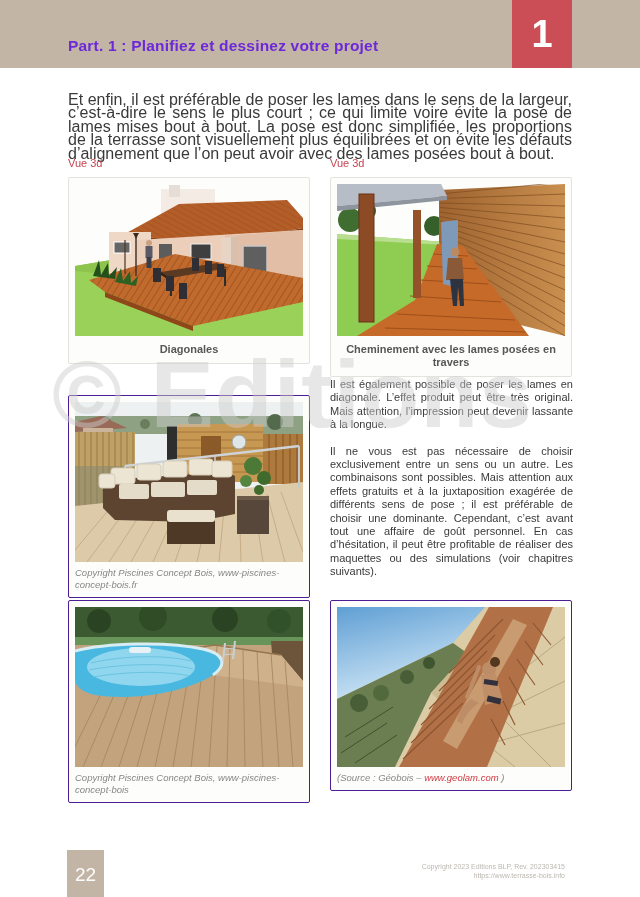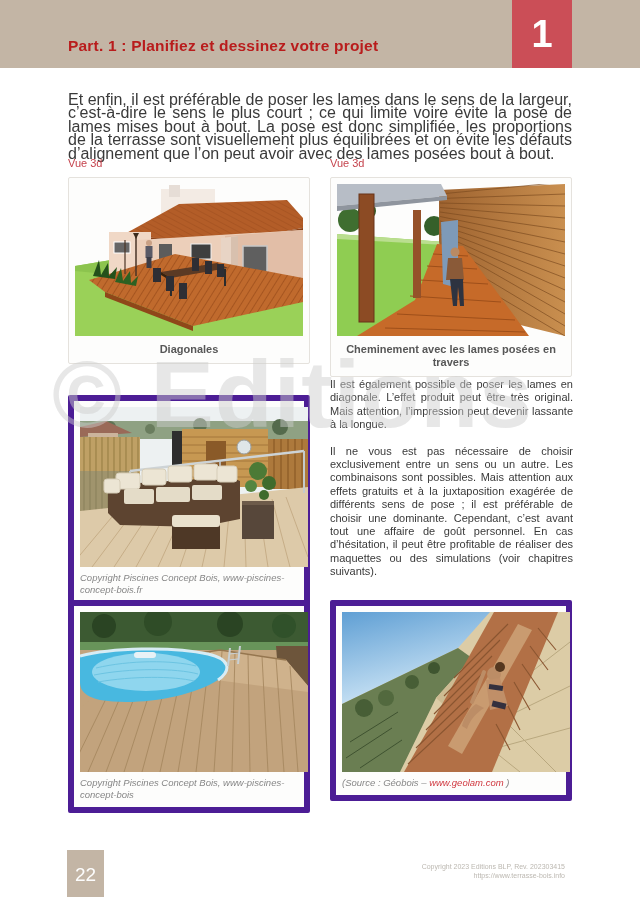--- a/index.html
+++ b/index.html
@@ -2,40 +2,40 @@
 <html lang="fr"><head>
 <meta charset="utf-8">
 <style>
   * { margin:0; padding:0; box-sizing:border-box; }
   html,body { background:#ffffff; }
   body { font-family:"Liberation Sans","DejaVu Sans",sans-serif; }
   .page { position:relative; width:640px; height:897px; background:#ffffff; overflow:hidden; }
 
   
   .header-bar { position:absolute; top:0; left:0; width:640px; height:68px; background:#c3b5a5; }
-  .page-title { position:absolute; left:68px; top:37px; color:#b91c1c; font-size:15.5px; font-weight:bold; letter-spacing:.2px; }
+  .page-title { position:absolute; left:68px; top:37px; color:#6d28d9; font-size:15.5px; font-weight:bold; letter-spacing:.2px; }
   .chapter-badge { position:absolute; left:512px; top:0; width:60px; height:68px; background:#cb4e57;
                    display:flex; align-items:center; justify-content:center;
                    color:#ffffff; font-size:38px; font-weight:bold; }
 
   
   .intro { position:absolute; left:68px; top:93px; width:504px; font-size:16px; line-height:13.4px;
            color:#3a3a3a; text-align:justify; }
   .vue-label { position:absolute; top:157px; color:#c5434d; font-size:11px; font-weight:normal; }
   .vue-left { left:68px; } .vue-right { left:330px; }
 
   
   .figbox { position:absolute; top:177px; width:242px; background:#fdfdfc; border:1px solid #e5e2dd; border-radius:2px; padding:6px; }
   .figbox-left { left:68px; height:187px; }
   .figbox-right { left:330px; height:200px; }
   .figbox svg { display:block; width:228px; height:152px; }
   .figcap { margin-top:7px; text-align:center; font-size:11px; font-weight:bold; color:#575757; line-height:13px; }
 
   
-  .photocard { position:absolute; width:242px; background:#fdfdfc; border:6px solid #4c1d95; border-radius:2px; padding:6px; }
+  .photocard { position:absolute; width:242px; background:#fdfdfc; border:1px solid #4c1d95; border-radius:2px; padding:6px; }
   .photocard svg { display:block; width:228px; height:160px; }
   .photocap { margin-top:5px; font-size:9.5px; font-style:italic; color:#878787; line-height:12px; }
   .card-terrace { left:68px; top:395px; }
   .card-pool { left:68px; top:600px; }
   .card-lounger { left:330px; top:600px; }
   .link-red { color:#d03940; }
 
   
   .text-col { position:absolute; left:330px; top:378px; width:243px; font-size:11px; line-height:13.4px;
               color:#3a3a3a; text-align:justify; }

